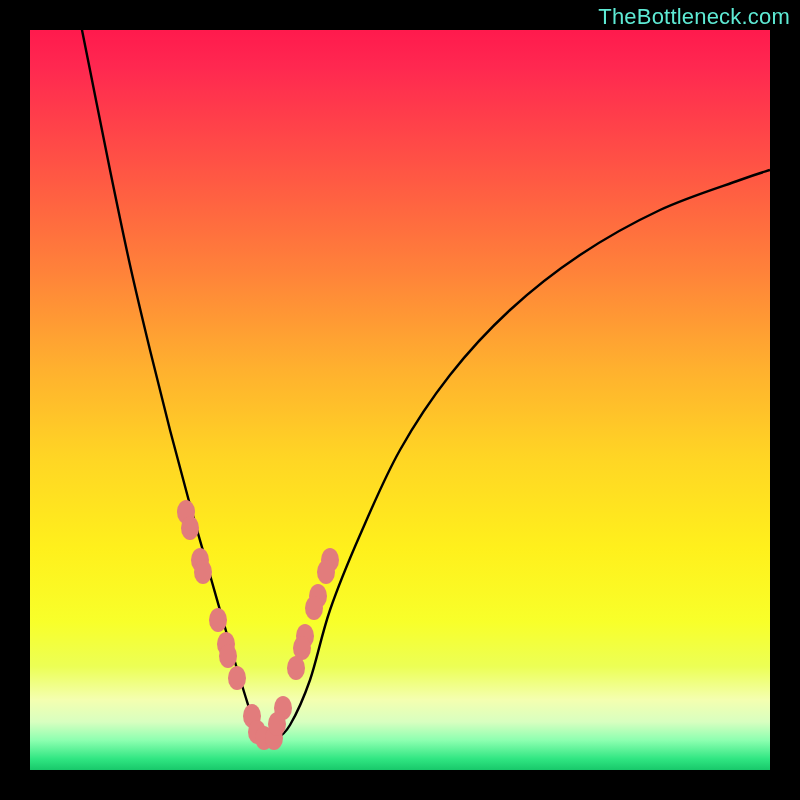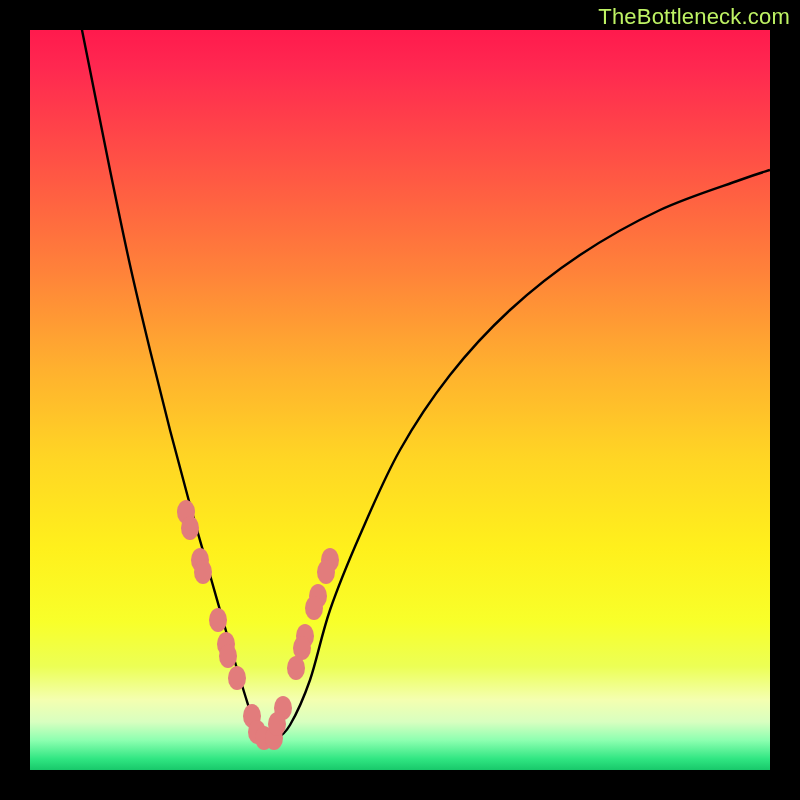--- a/index.html
+++ b/index.html
@@ -38,21 +38,21 @@
     position: absolute;
     left: 0;
     top: 0;
     width: 100%;
     height: 100%;
   }
   .watermark {
     position: absolute;
     top: 4px;
     right: 10px;
-    color: #bef264;
+    color: #5eead4;
     font-size: 22px;
     font-weight: 500;
     letter-spacing: 0.2px;
     user-select: none;
   }
 </style>
 </head>
 <body>
 
 <div class="frame">

